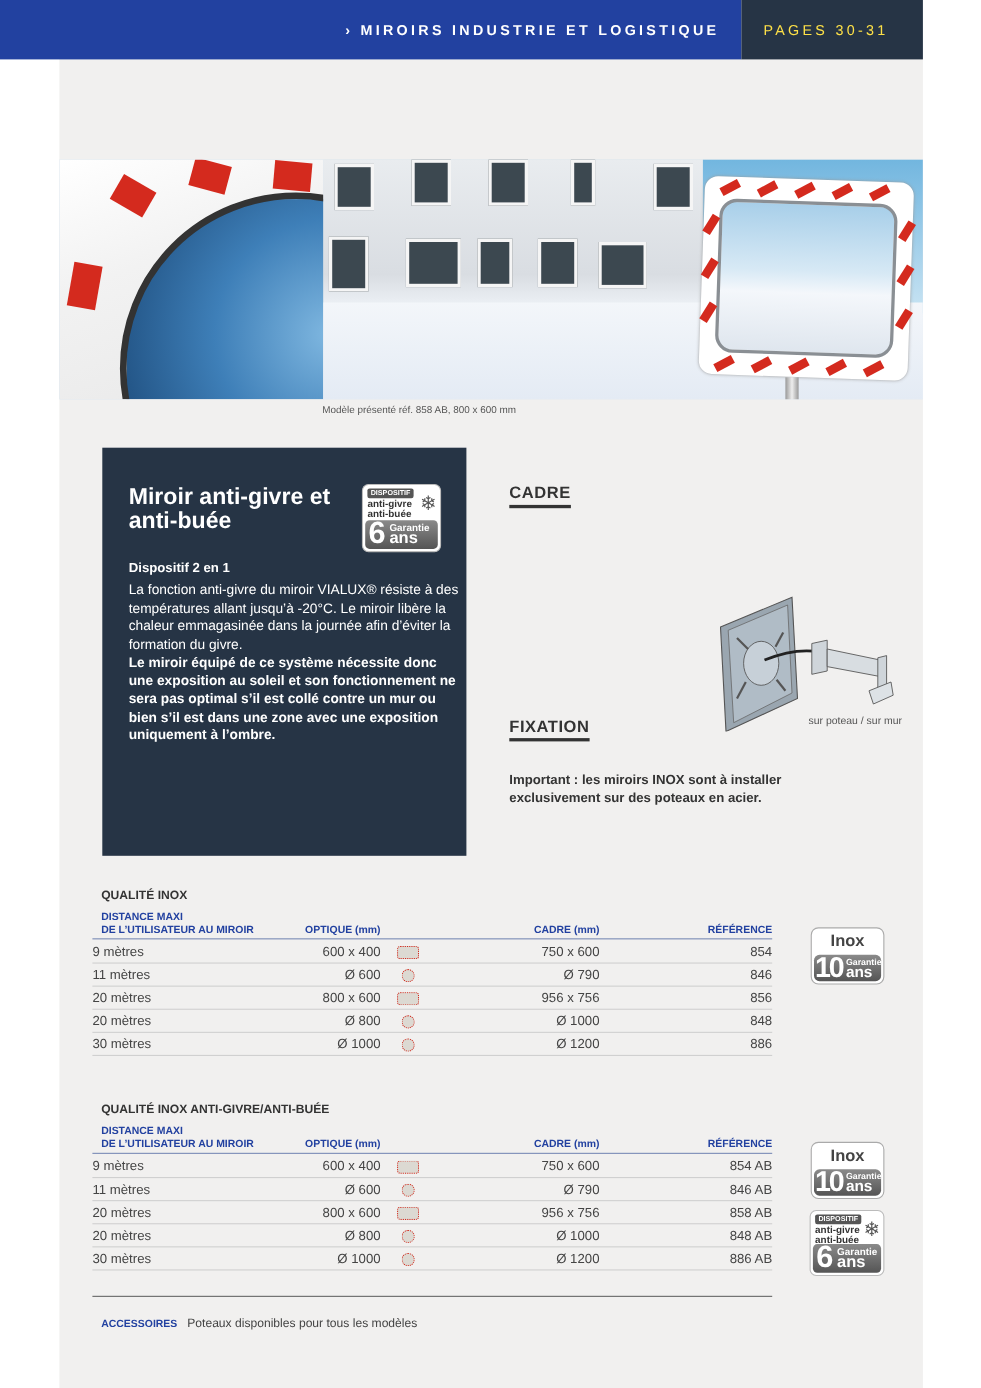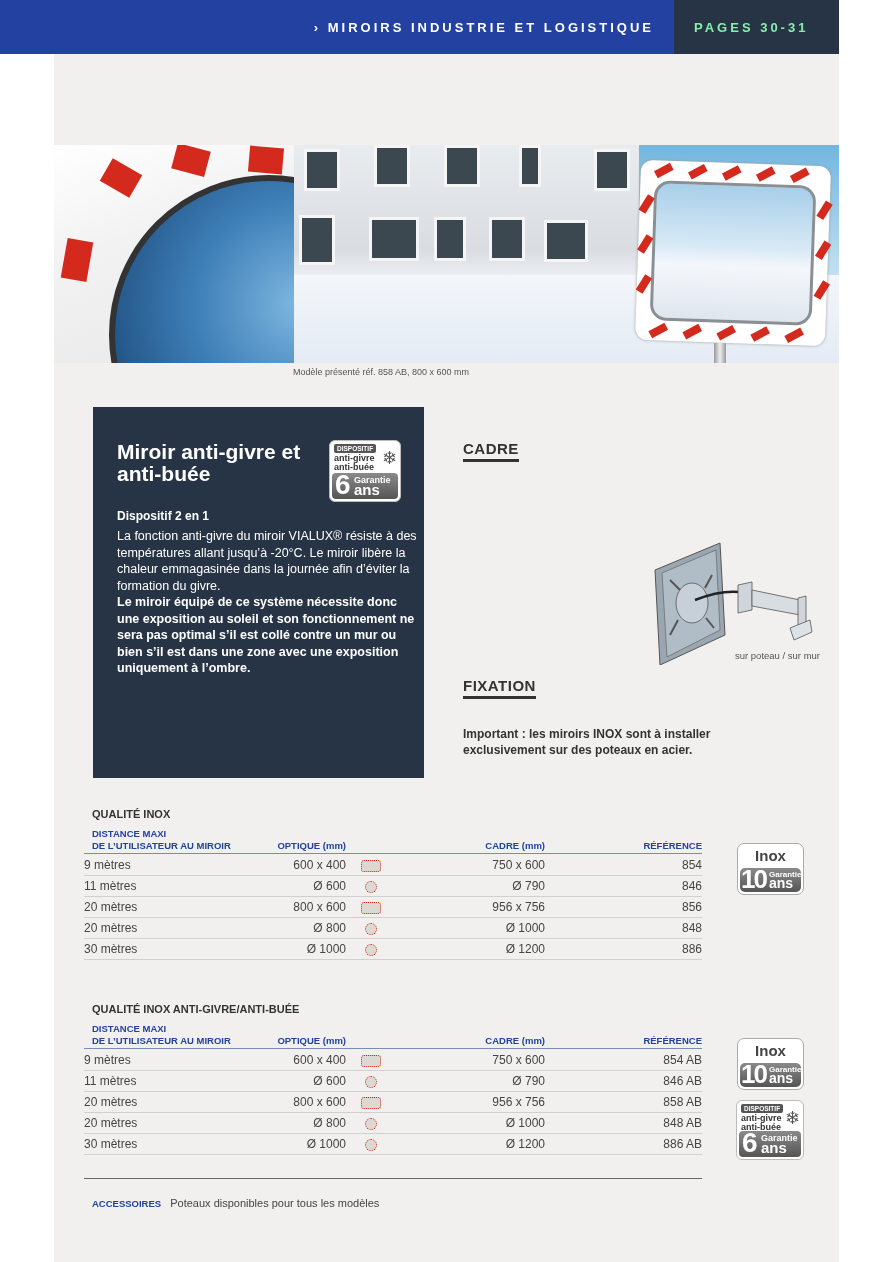--- a/index.html
+++ b/index.html
@@ -2,21 +2,21 @@
 <html><head>
 <meta charset="utf-8">
 <style>
   * { box-sizing: border-box; margin: 0; padding: 0; }
   body { width: 892px; height: 1262px; background: #ffffff; font-family: "Liberation Sans", sans-serif; position: relative; overflow: hidden; color: #3a3a3a; }
   .page { position: absolute; left: 54px; top: 0; width: 785px; height: 1262px; background: #f1f0ef; }
   .topbar { position: absolute; left: 0; top: 0; width: 839px; height: 54px; text-align: right; }
   .topbar .blue { position: absolute; left: 0; top: 0; width: 674px; height: 54px; background: #2241a0; }
   .topbar .dark { position: absolute; left: 674px; top: 0; width: 165px; height: 54px; background: #263445; }
   .topbar .section { position: absolute; right: 20px; top: 20px; color: #fff; font-weight: bold; font-size: 13px; letter-spacing: 3px; white-space: nowrap; }
-  .topbar .pages { position: absolute; left: 20px; top: 20px; color: #86efac; font-weight: bold; font-size: 13px; letter-spacing: 3px; white-space: nowrap; }
+  .topbar .pages { position: absolute; left: 20px; top: 20px; color: #fde047; font-weight: normal; font-size: 13px; letter-spacing: 3px; white-space: nowrap; }
 
   .hero { position: absolute; left: 54px; top: 145px; width: 785px; height: 218px; overflow: hidden; background: #d8e3ee; }
   .hero .p1 { position: absolute; left: 0; top: 0; width: 240px; height: 218px; background: linear-gradient(160deg, #ffffff 0%, #f2f2f2 40%, #e8e8e8 100%); overflow: hidden; }
   .hero .p1 .ice { position: absolute; left: 55px; top: 30px; width: 320px; height: 320px; border-radius: 50%; background: radial-gradient(circle at 60% 40%, #7fb7e0 0%, #3e7fb8 40%, #1e4d7d 80%); border: 6px solid #333; }
   .hero .p1 .stripe { position: absolute; width: 34px; height: 26px; background: #d42a1e; transform: rotate(30deg); }
   .hero .p2 { position: absolute; left: 240px; top: 0; width: 545px; height: 218px; background: linear-gradient(180deg, #e9ecef 0%, #d9dde2 48%, #eef2f7 62%, #f6f8fb 100%); }
   .hero .p2 .win { position: absolute; width: 36px; height: 42px; background: #3c4850; border: 3px solid #f5f5f5; }
   .hero .p2 .snow { position: absolute; left: 0; top: 130px; width: 545px; height: 88px; background: linear-gradient(180deg, #f3f6fa, #e4ebf4); }
   .hero .p2 .sky { position: absolute; left: 345px; top: 0; width: 200px; height: 140px; background: linear-gradient(180deg, #72b6df, #c9e4f3); }
   .hero .mirror { position: absolute; left: 584px; top: 18px; width: 190px; height: 180px; background: #fff; border-radius: 12px; transform: rotate(2deg); box-shadow: 0 0 3px #999; }
@@ -161,21 +161,21 @@
   <line x1="28" y1="80" x2="20" y2="95" stroke="#555" stroke-width="2"></line>
   <line x1="56" y1="78" x2="64" y2="88" stroke="#555" stroke-width="2"></line>
   <path d="M45,60 Q70,50 90,52" stroke="#222" stroke-width="2.5" fill="none"></path>
   <polygon points="88,45 102,42 102,70 88,73" fill="#cfd5da" stroke="#555" stroke-width="0.8"></polygon>
   <polygon points="102,50 150,60 150,75 102,66" fill="#d8dde1" stroke="#555" stroke-width="0.8"></polygon>
   <polygon points="148,58 156,56 156,85 148,88" fill="#cfd5da" stroke="#555" stroke-width="0.8"></polygon>
   <polygon points="140,88 160,80 162,92 144,100" fill="#dde2e6" stroke="#555" stroke-width="0.8"></polygon>
 </svg>
 <div class="brcap">sur poteau / sur mur</div>
 
-<div class="rsec" style="top:652px;margin-top:25px;">
+<div class="rsec" style="top:652px;">
   <h2>FIXATION</h2>
   <div class="body" style="width:270px;">
     <br>
     <span class="b">Important : les miroirs INOX sont à installer exclusivement sur des poteaux en acier.</span>
   </div>
 </div>
 
 <div class="tsec" style="top:808px;height:160px;">
   <div class="ttl" style="top:0;">QUALITÉ INOX</div>
   <div class="thead" style="top:22px;">

